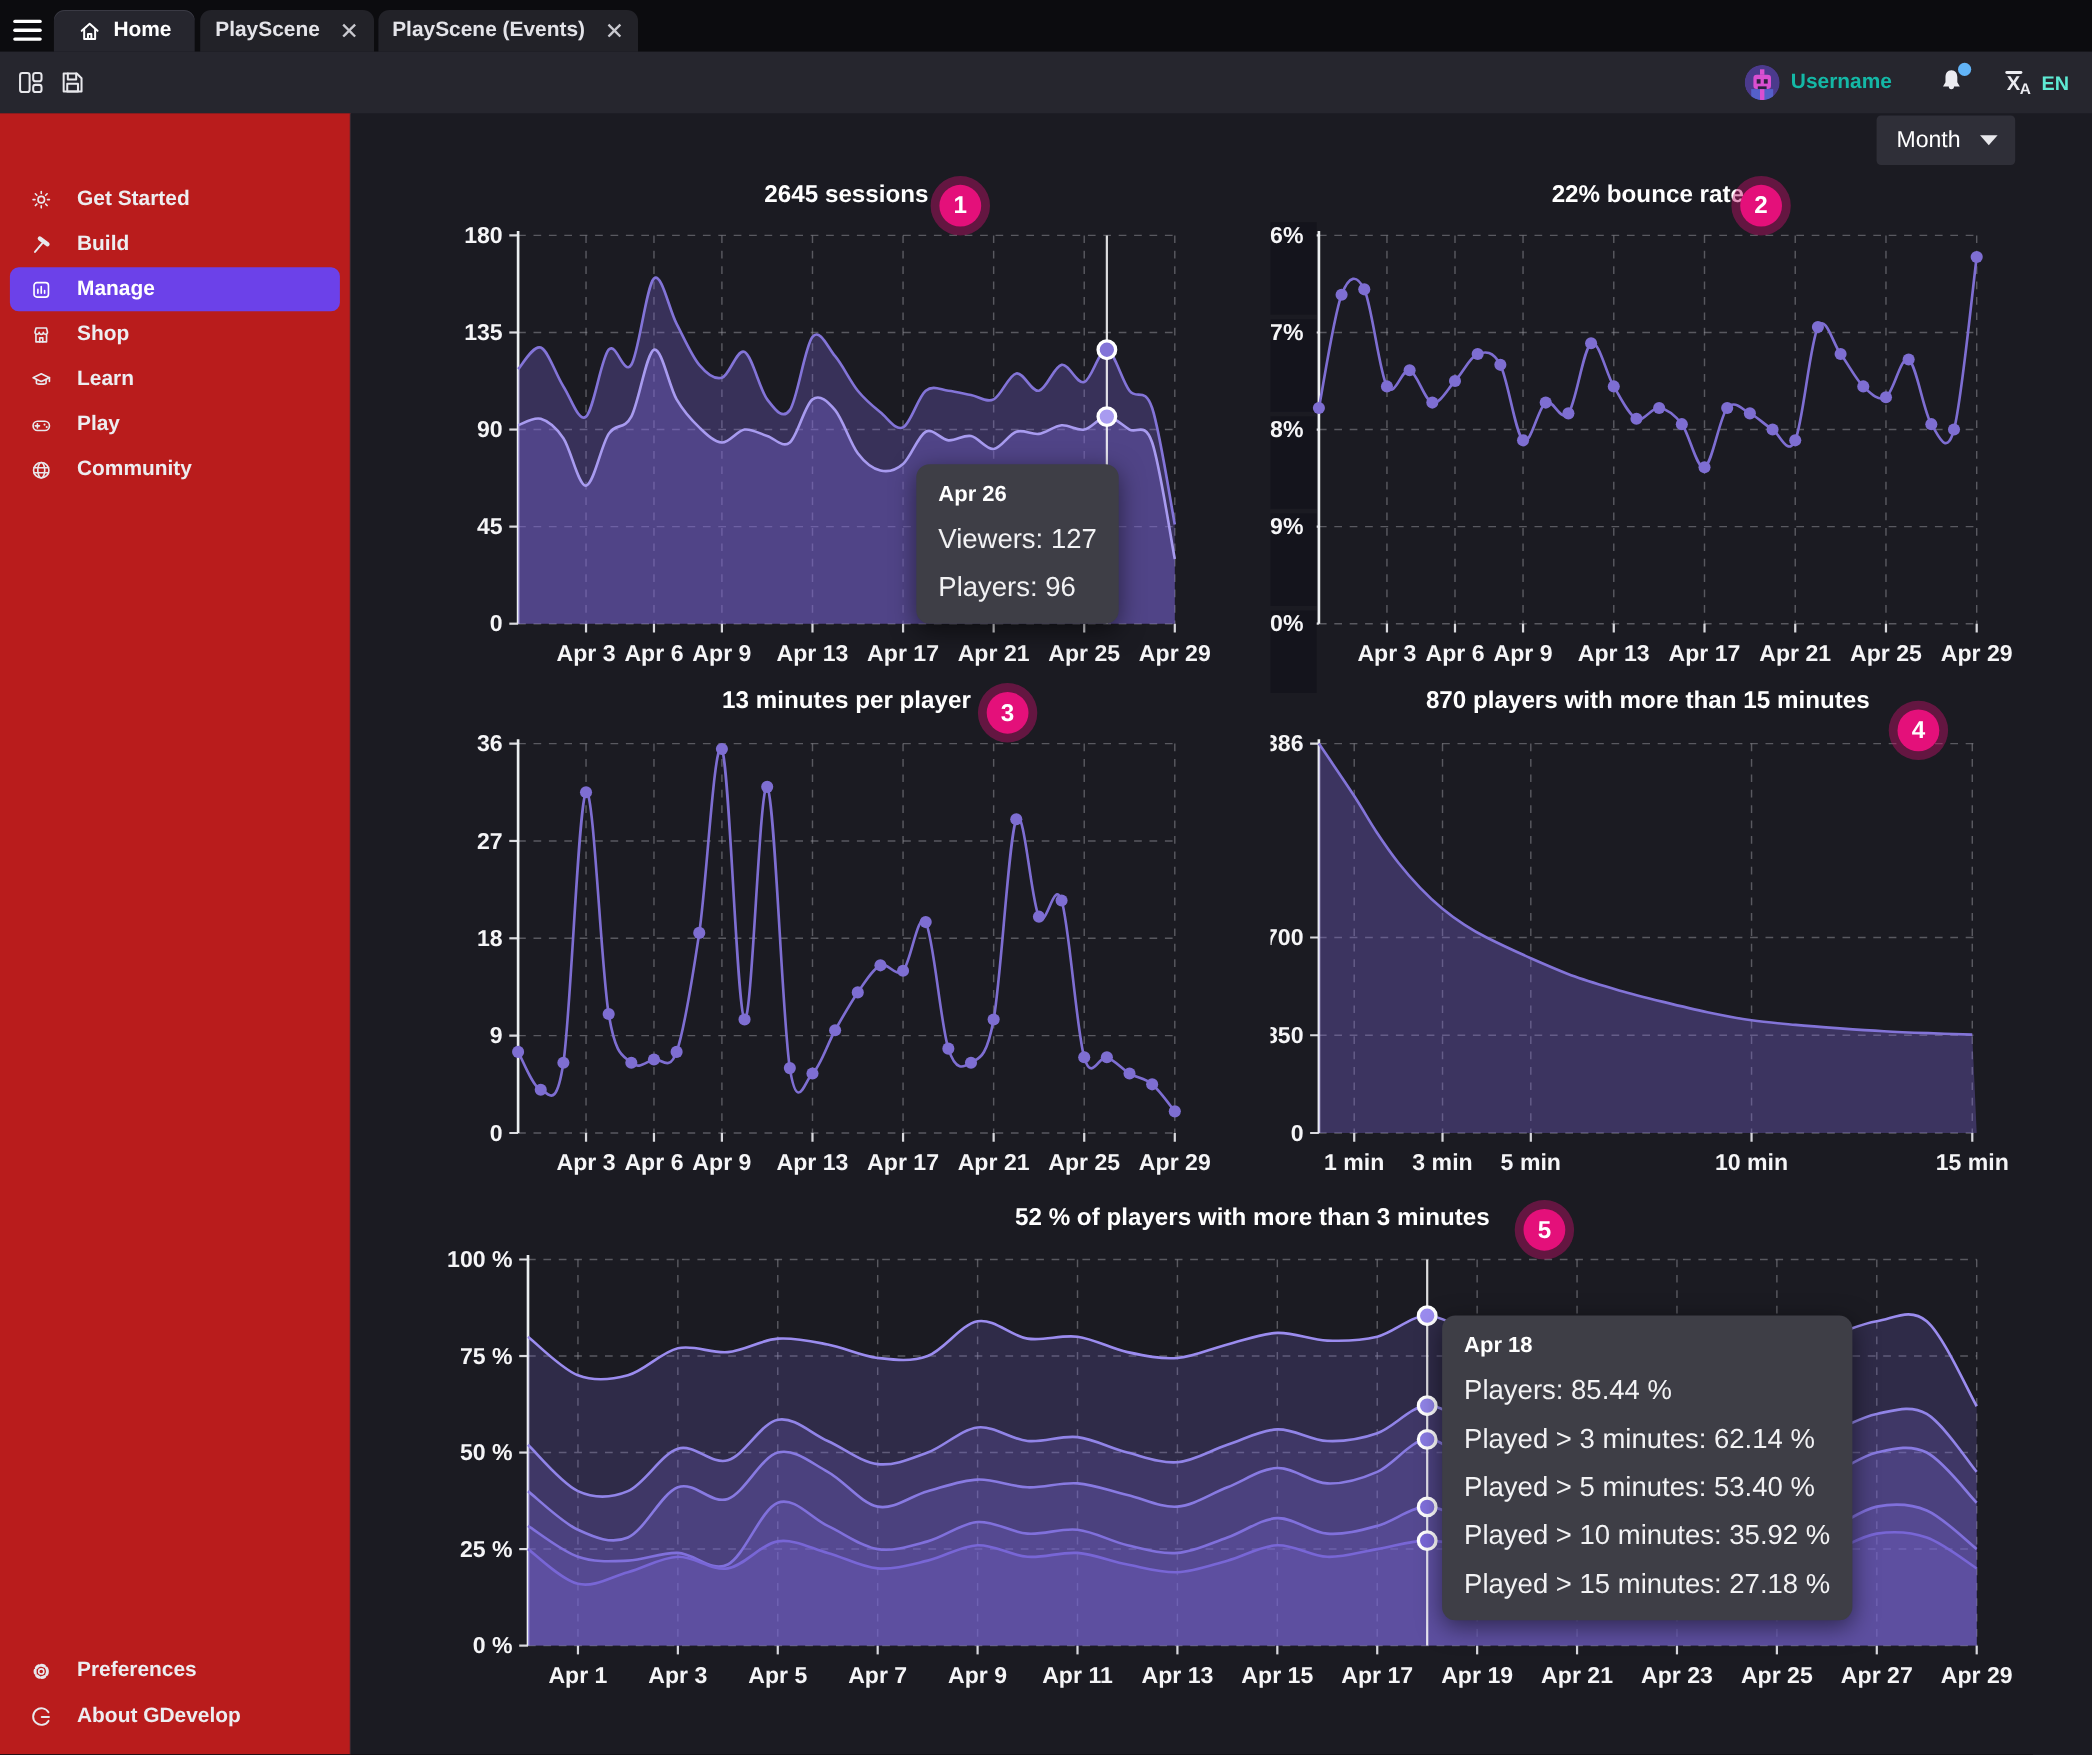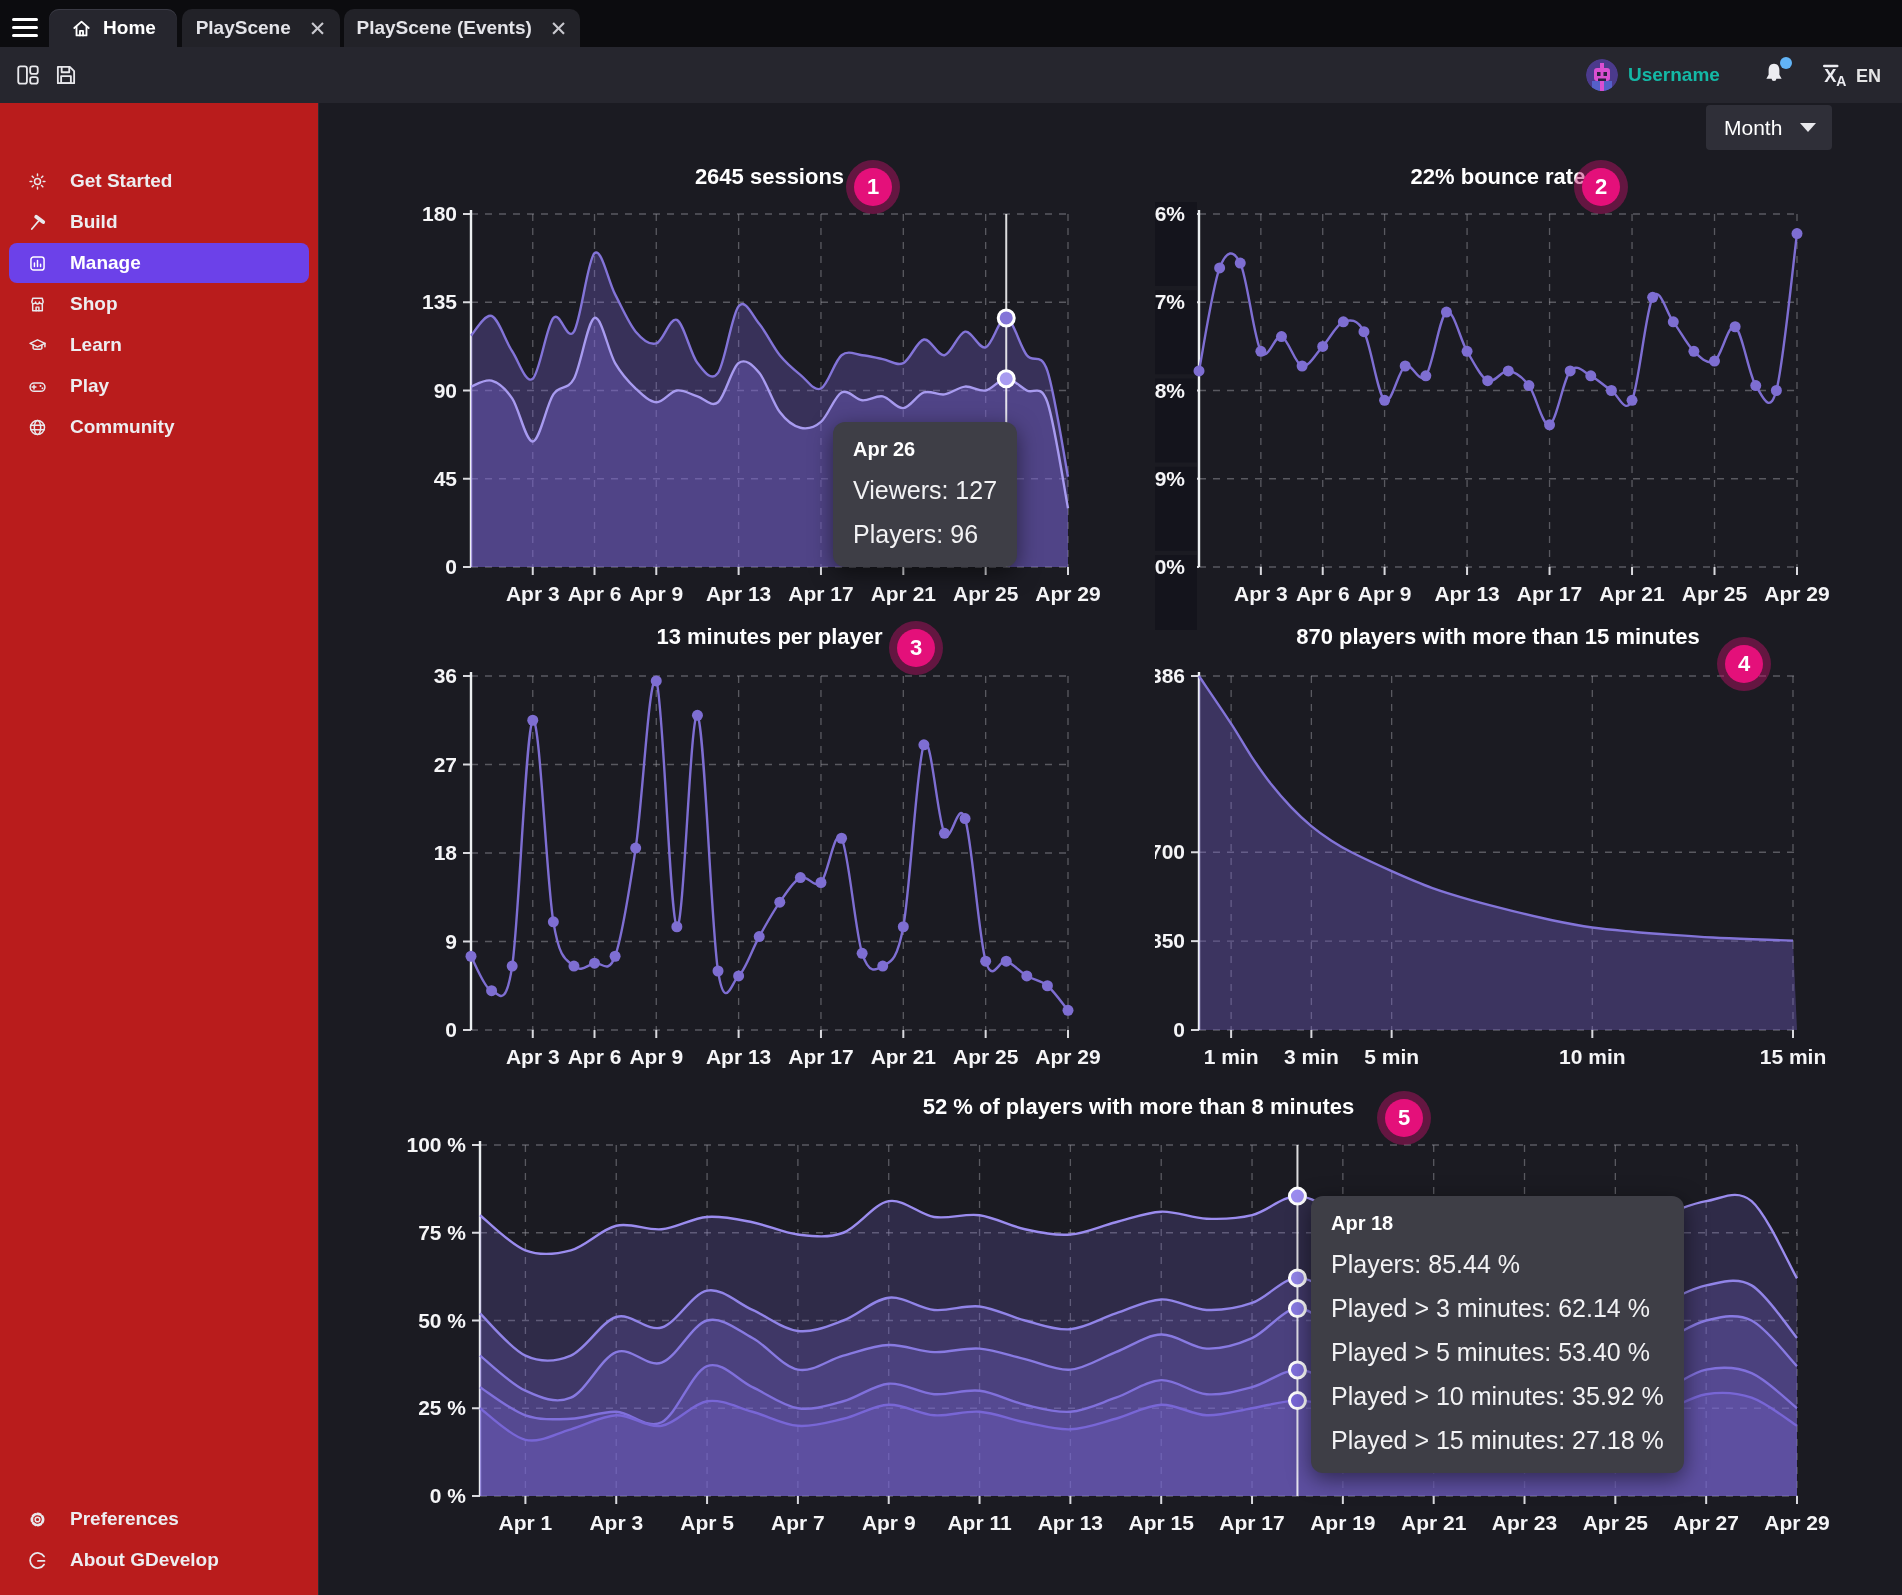--- a/index.html
+++ b/index.html
@@ -16,21 +16,21 @@
   .tab .close{color:#c9c9cf;font-size:21px;font-weight:400;margin-left:8px;line-height:1;cursor:pointer;}
 
   
   .toolbar{position:absolute;top:47px;left:0;right:0;height:56px;background:#26262e;}
   .tbtn{position:absolute;top:15px;width:26px;height:26px;background:none;border:none;padding:0;cursor:pointer;}
   .avatar{position:absolute;left:1586px;top:12px;width:32px;height:32px;border-radius:50%;overflow:hidden;cursor:pointer;}
   .username{position:absolute;left:1628px;top:17px;font-size:19px;font-weight:700;color:#14b8a6;cursor:pointer;}
   .bellwrap{position:absolute;left:1760px;top:13px;width:30px;height:30px;cursor:pointer;}
   .belldot{position:absolute;left:20px;top:-3px;width:12px;height:12px;border-radius:50%;background:#62b4f7;}
   .transwrap{position:absolute;left:1820px;top:13px;width:28px;height:28px;cursor:pointer;}
-  .lang{position:absolute;left:1856px;top:19px;font-size:18px;font-weight:700;color:#e5e5e5;cursor:pointer;}
+  .lang{position:absolute;left:1856px;top:19px;font-size:18px;font-weight:700;color:#5eead4;cursor:pointer;}
 
   
   .sidebar{position:absolute;left:0;top:103px;bottom:0;width:318px;background:#b91c1c;border-right:1px solid #2a2a32;}
   .nav{padding-top:58px;}
   .item{height:40px;margin:0 9px 1px 9px;border-radius:8px;display:flex;align-items:center;
         padding-left:18px;gap:22px;font-size:19px;font-weight:600;color:#ededf0;cursor:pointer;}
   .item svg{flex:0 0 auto;}
   .item.sel{background:#6C41E9;color:#ffffff;}
   .foot{position:absolute;bottom:14px;left:0;right:0;}
 
@@ -465,21 +465,21 @@
           <line x1="637.9865771812081" y1="58" x2="637.9865771812081" y2="412" class="grid"></line>
           <line x1="637.9865771812081" y1="412" x2="637.9865771812081" y2="420" class="tick"></line>
           <text x="637.9865771812081" y="446" text-anchor="middle">15 min</text>
           <line x1="44" y1="54" x2="44" y2="412" class="axis"></line>
           <path d="M44,58C49.35123042505593,65.94565859421147,67.41163310961969,92.32663910218548,76.10738255033557,105.67395156526877C84.80313199105146,119.02126402835205,89.48545861297539,127.97755463673951,96.1744966442953,138.0838747784997C102.86353467561521,148.1901949202599,109.55257270693512,157.7737743650325,116.24161073825503,166.3118724158299C122.93064876957494,174.8499704666273,129.61968680089484,182.3425871234495,136.30872483221475,189.31246308328411C142.99776286353466,196.28233904311872,149.68680089485457,202.55522740696986,156.37583892617448,208.13112817483756C163.0648769574944,213.70702894270525,169.7539149888143,218.41169521559362,176.4429530201342,222.76786769049025C183.13199105145412,227.12404016538687,186.47651006711408,229.21500295333726,196.51006711409394,234.26816302421736C206.5436241610738,239.32132309509745,223.26621923937358,247.1624335499114,236.6442953020134,253.08682811577083C250.02237136465322,259.0112226816303,263.4004474272931,264.9356172474897,276.7785234899329,269.8145304193739C290.15659955257274,274.69344359125813,303.5346756152125,278.5268753691672,316.9127516778523,282.36030714707624C330.29082774049215,286.19373892498527,343.668903803132,289.5044300059066,357.04697986577185,292.81512108682807C370.42505592841167,296.12581216774953,383.8031319910515,299.43650324867104,397.1812080536913,302.2244536326049C410.5592841163311,305.0124040165387,423.93736017897095,307.62610750147667,437.31543624161077,309.5428233904312C450.6935123042506,311.4595392793857,464.0715883668904,312.5050206733609,477.44966442953023,313.72474896633196C490.82774049217005,314.944477259303,504.20581655480987,315.9028352037803,517.5838926174497,316.86119314825754C530.9619686800895,317.8195510927348,544.3400447427293,318.7430596574129,557.7181208053692,319.47489663319556C571.096196868009,320.2067336089782,584.4742729306488,320.72947430596577,597.8523489932886,321.25221500295333C611.2304250559284,321.7749556999409,631.2975391498882,322.38481984642647,637.9865771812081,322.6113408151211L642,412L44,412Z" fill="rgba(125,103,217,0.34)" stroke="none"></path>
           <path d="M44,58C49.35123042505593,65.94565859421147,67.41163310961969,92.32663910218548,76.10738255033557,105.67395156526877C84.80313199105146,119.02126402835205,89.48545861297539,127.97755463673951,96.1744966442953,138.0838747784997C102.86353467561521,148.1901949202599,109.55257270693512,157.7737743650325,116.24161073825503,166.3118724158299C122.93064876957494,174.8499704666273,129.61968680089484,182.3425871234495,136.30872483221475,189.31246308328411C142.99776286353466,196.28233904311872,149.68680089485457,202.55522740696986,156.37583892617448,208.13112817483756C163.0648769574944,213.70702894270525,169.7539149888143,218.41169521559362,176.4429530201342,222.76786769049025C183.13199105145412,227.12404016538687,186.47651006711408,229.21500295333726,196.51006711409394,234.26816302421736C206.5436241610738,239.32132309509745,223.26621923937358,247.1624335499114,236.6442953020134,253.08682811577083C250.02237136465322,259.0112226816303,263.4004474272931,264.9356172474897,276.7785234899329,269.8145304193739C290.15659955257274,274.69344359125813,303.5346756152125,278.5268753691672,316.9127516778523,282.36030714707624C330.29082774049215,286.19373892498527,343.668903803132,289.5044300059066,357.04697986577185,292.81512108682807C370.42505592841167,296.12581216774953,383.8031319910515,299.43650324867104,397.1812080536913,302.2244536326049C410.5592841163311,305.0124040165387,423.93736017897095,307.62610750147667,437.31543624161077,309.5428233904312C450.6935123042506,311.4595392793857,464.0715883668904,312.5050206733609,477.44966442953023,313.72474896633196C490.82774049217005,314.944477259303,504.20581655480987,315.9028352037803,517.5838926174497,316.86119314825754C530.9619686800895,317.8195510927348,544.3400447427293,318.7430596574129,557.7181208053692,319.47489663319556C571.096196868009,320.2067336089782,584.4742729306488,320.72947430596577,597.8523489932886,321.25221500295333C611.2304250559284,321.7749556999409,631.2975391498882,322.38481984642647,637.9865771812081,322.6113408151211" fill="none" stroke="#8374d8" stroke-width="2.4"></path>
         </svg>
     </div>
 
     <div class="chart" id="c5" style="left: 400px; top: 1084px; width: 1480px; height: 505px;">
-      <div class="ctitle" style="left: 80px; width: 1317px; top: 10px;">52 % of players with more than 8 minutes</div>
+      <div class="ctitle" style="left: 80px; width: 1317px; top: 10px;">52 % of players with more than 3 minutes</div>
       <div class="cbadge" style="left: 985px; top: 15px;">5</div>
       <svg class="plot" viewBox="0 0 1480 505" width="1480" height="505">
           <line x1="80" y1="412" x2="1397" y2="412" class="grid"></line>
           <line x1="72" y1="412" x2="80" y2="412" class="tick"></line>
           <text x="66" y="419" text-anchor="end">0 %</text>
           <line x1="80" y1="324.25" x2="1397" y2="324.25" class="grid"></line>
           <line x1="72" y1="324.25" x2="80" y2="324.25" class="tick"></line>
           <text x="66" y="331.25" text-anchor="end">25 %</text>
           <line x1="80" y1="236.5" x2="1397" y2="236.5" class="grid"></line>
           <line x1="72" y1="236.5" x2="80" y2="236.5" class="tick"></line>

